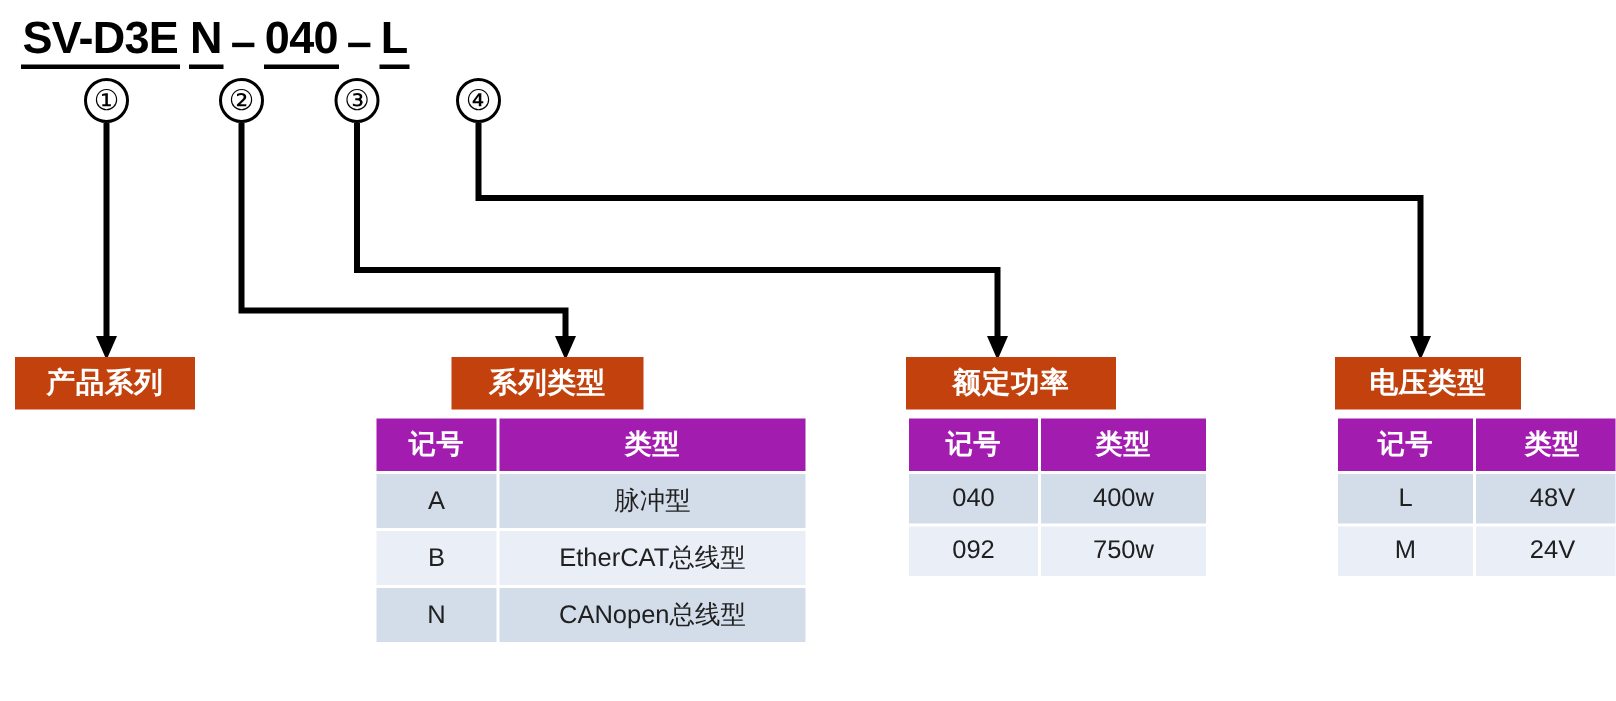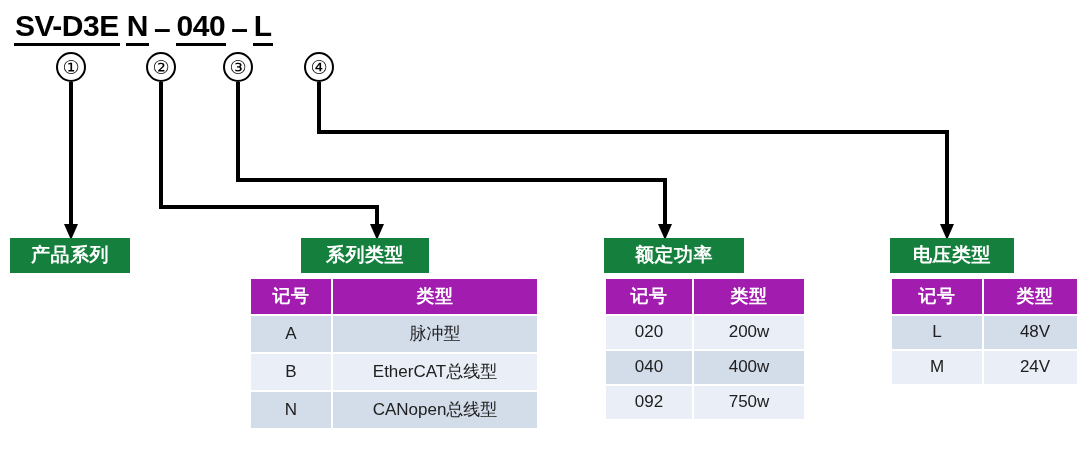--- a/index.html
+++ b/index.html
@@ -74,21 +74,21 @@
     stroke-linecap: butt;
     stroke-linejoin: miter;
   }
   #connectors polygon { fill: #000000; }
 
   
   .category {
     position: absolute;
   }
   .cat-title {
-    background: #15803d;
+    background: #c2410c;
     color: #ffffff;
     font-size: 19px;
     font-weight: bold;
     text-align: center;
     padding: 4px 10px 5px 10px;
     box-sizing: border-box;
     white-space: nowrap;
     letter-spacing: 0.5px;
   }
   table.spec {
@@ -181,24 +181,20 @@
 <div class="category" style="left:604px; top:238px;">
   <div class="cat-title" style="width:140px;">额定功率</div>
   <table class="spec" style="width:184px;">
     <thead>
       <tr>
         <th style="width:78px;">记号</th>
         <th style="width:102px;">类型</th>
       </tr>
     </thead>
     <tbody>
-      <tr class="row-even">
-        <td>020</td>
-        <td>200w</td>
-      </tr>
       <tr class="row-odd">
         <td>040</td>
         <td>400w</td>
       </tr>
       <tr class="row-even">
         <td>092</td>
         <td>750w</td>
       </tr>
     </tbody>
   </table>

